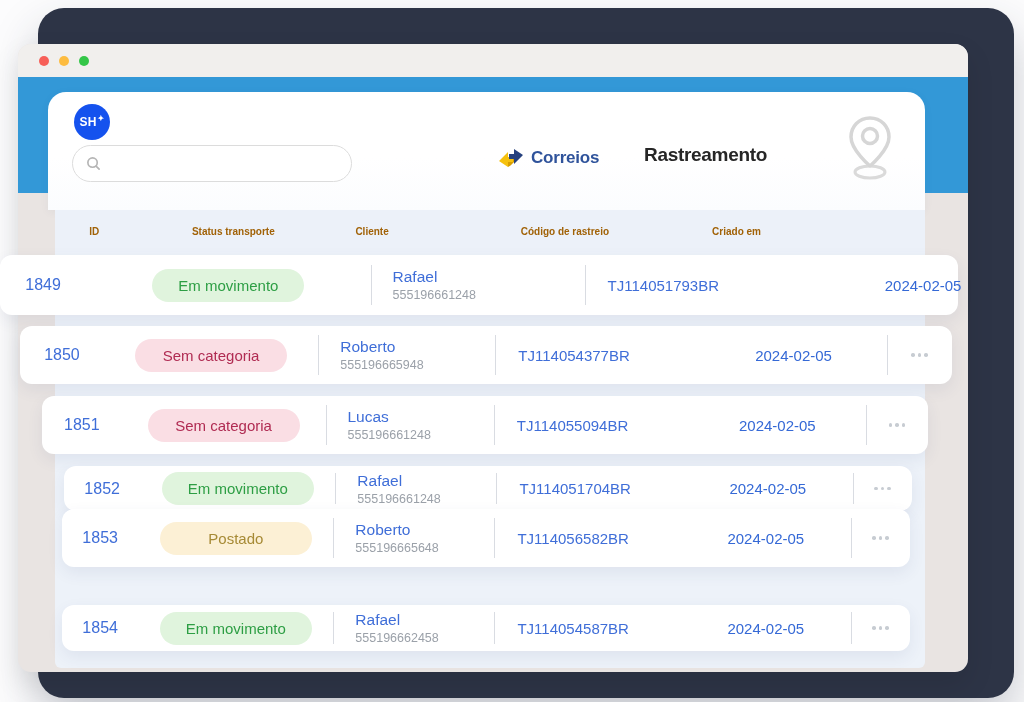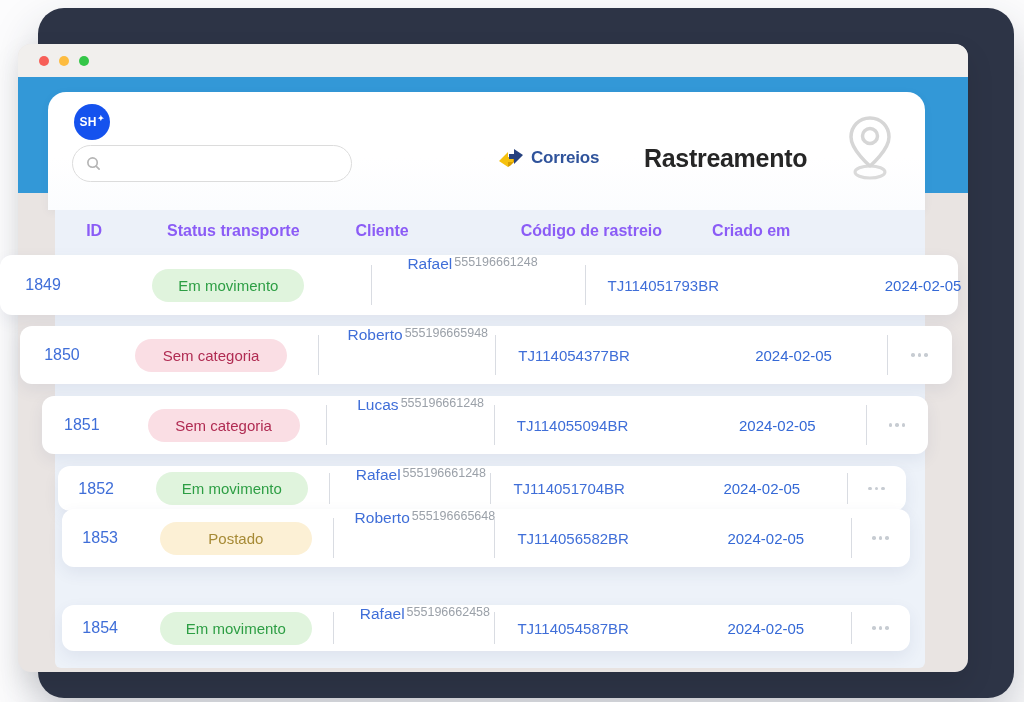--- a/index.html
+++ b/index.html
@@ -50,32 +50,32 @@
     border:1.5px solid #dcdcdc; border-radius:19px; background:#fff;
     display:flex; align-items:center; padding-left:13px; gap:8px;
   }
   .search input {
     border:none; outline:none; flex:1; height:100%; background:transparent;
     font-family:"Liberation Sans",sans-serif; font-size:14px; color:#444; border-radius:19px;
   }
   .correios { position:absolute; left:450px; top:54px; display:flex; align-items:center; gap:7px; }
   .correios-text { font-size:17px; font-weight:700; color:#2f539b; letter-spacing:-.2px; }
   .app-title {
-    position:absolute; left:596px; top:52px; font-size:25px; font-weight:700; color:#262626;
+    position:absolute; left:596px; top:52px; font-size:19px; font-weight:700; color:#262626;
     letter-spacing:-.3px;
   }
   .pin-icon { position:absolute; right:28px; top:22px; }
 
   
   .header-band {
     position:absolute; left:37px; top:166px; width:870px; height:42px;
     background:#ecf1f9;
     display:grid; grid-template-columns:9% 23% 19% 22% 20% 7%;
     align-items:center;
-    font-size:16px; font-weight:700; color:#8b5cf6;
+    font-size:10px; font-weight:700; color:#a16207;
   }
   .hcell { text-align:center; }
   .hcell.left { text-align:left; padding-left:22px; }
 
   .table-area {
     position:absolute; left:37px; top:208px; width:870px; height:416px;
     background:#edf2f9; border-radius:0 0 6px 6px;
   }
 
   
@@ -88,21 +88,21 @@
   }
   .cell { position:relative; height:100%; display:flex; align-items:center; justify-content:center; }
   .cell.vdiv::before {
     content:""; position:absolute; left:0; top:16%; height:68%; width:1px; background:#d9dce2;
   }
   .id-cell { color:#3f6ed8; font-size:16px; }
   .badge {
     display:inline-flex; align-items:center; justify-content:center;
     min-width:152px; height:33px; padding:0 18px; border-radius:17px; font-size:15px;
   }
-  .client-cell { flex-direction:row; align-items:flex-start; justify-content:center;
+  .client-cell { flex-direction:column; align-items:flex-start; justify-content:center;
     padding-left:22px; gap:2px; }
   .client-name { color:#3f6ed8; font-size:15.5px; }
   .client-phone { color:#9ba1a9; font-size:12.5px; }
   .code-cell { justify-content:flex-start; padding-left:23px; color:#3f6ed8; font-size:15px; }
   .date-cell { color:#3569d6; font-size:15px; }
   .menu-btn { display:flex; gap:3px; align-items:center; justify-content:center;
     width:40px; height:26px; border-radius:6px; cursor:pointer; }
   .menu-btn .dot { width:3.5px; height:3.5px; border-radius:50%; background:#c7ccd2; }
 </style>
 </head>
@@ -216,21 +216,21 @@
     <div class="cell vdiv code-cell">TJ114055094BR</div>
     <div class="cell date-cell">2024-02-05</div>
     <div class="cell vdiv">
       <div class="menu-btn">
         <span class="dot"></span>
         <span class="dot"></span>
         <span class="dot"></span>
       </div>
     </div>
   </div>
-      <div class="row-card" style="left: 58px; top: 466px; width: 848px; height: 45px;">
+      <div class="row-card" style="left: 64px; top: 466px; width: 848px; height: 45px;">
     <div class="cell id-cell">1852</div>
     <div class="cell">
       <span class="badge" style="background: rgb(224, 244, 221); color: rgb(45, 158, 68);">Em movimento</span>
     </div>
     <div class="cell vdiv client-cell">
       <span class="client-name">Rafael</span>
       <span class="client-phone">555196661248</span>
     </div>
     <div class="cell vdiv code-cell">TJ114051704BR</div>
     <div class="cell date-cell">2024-02-05</div>

